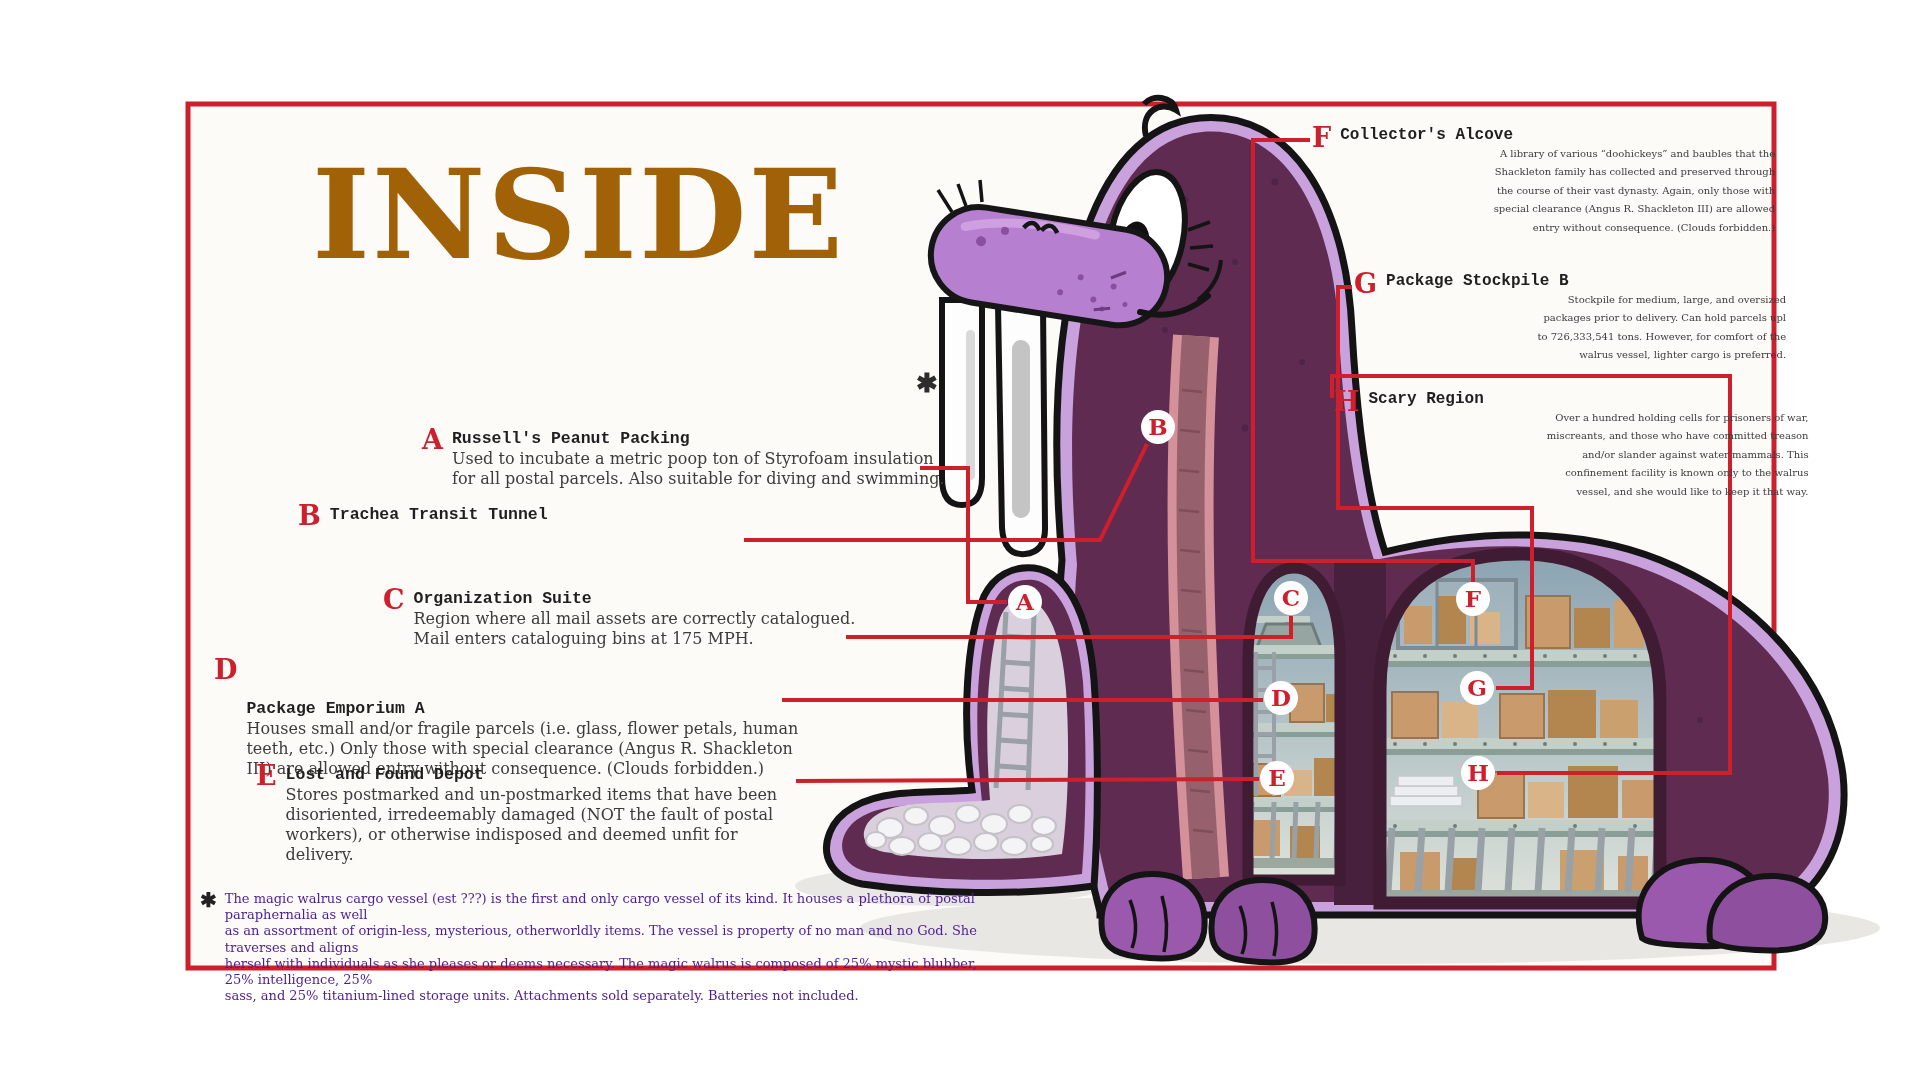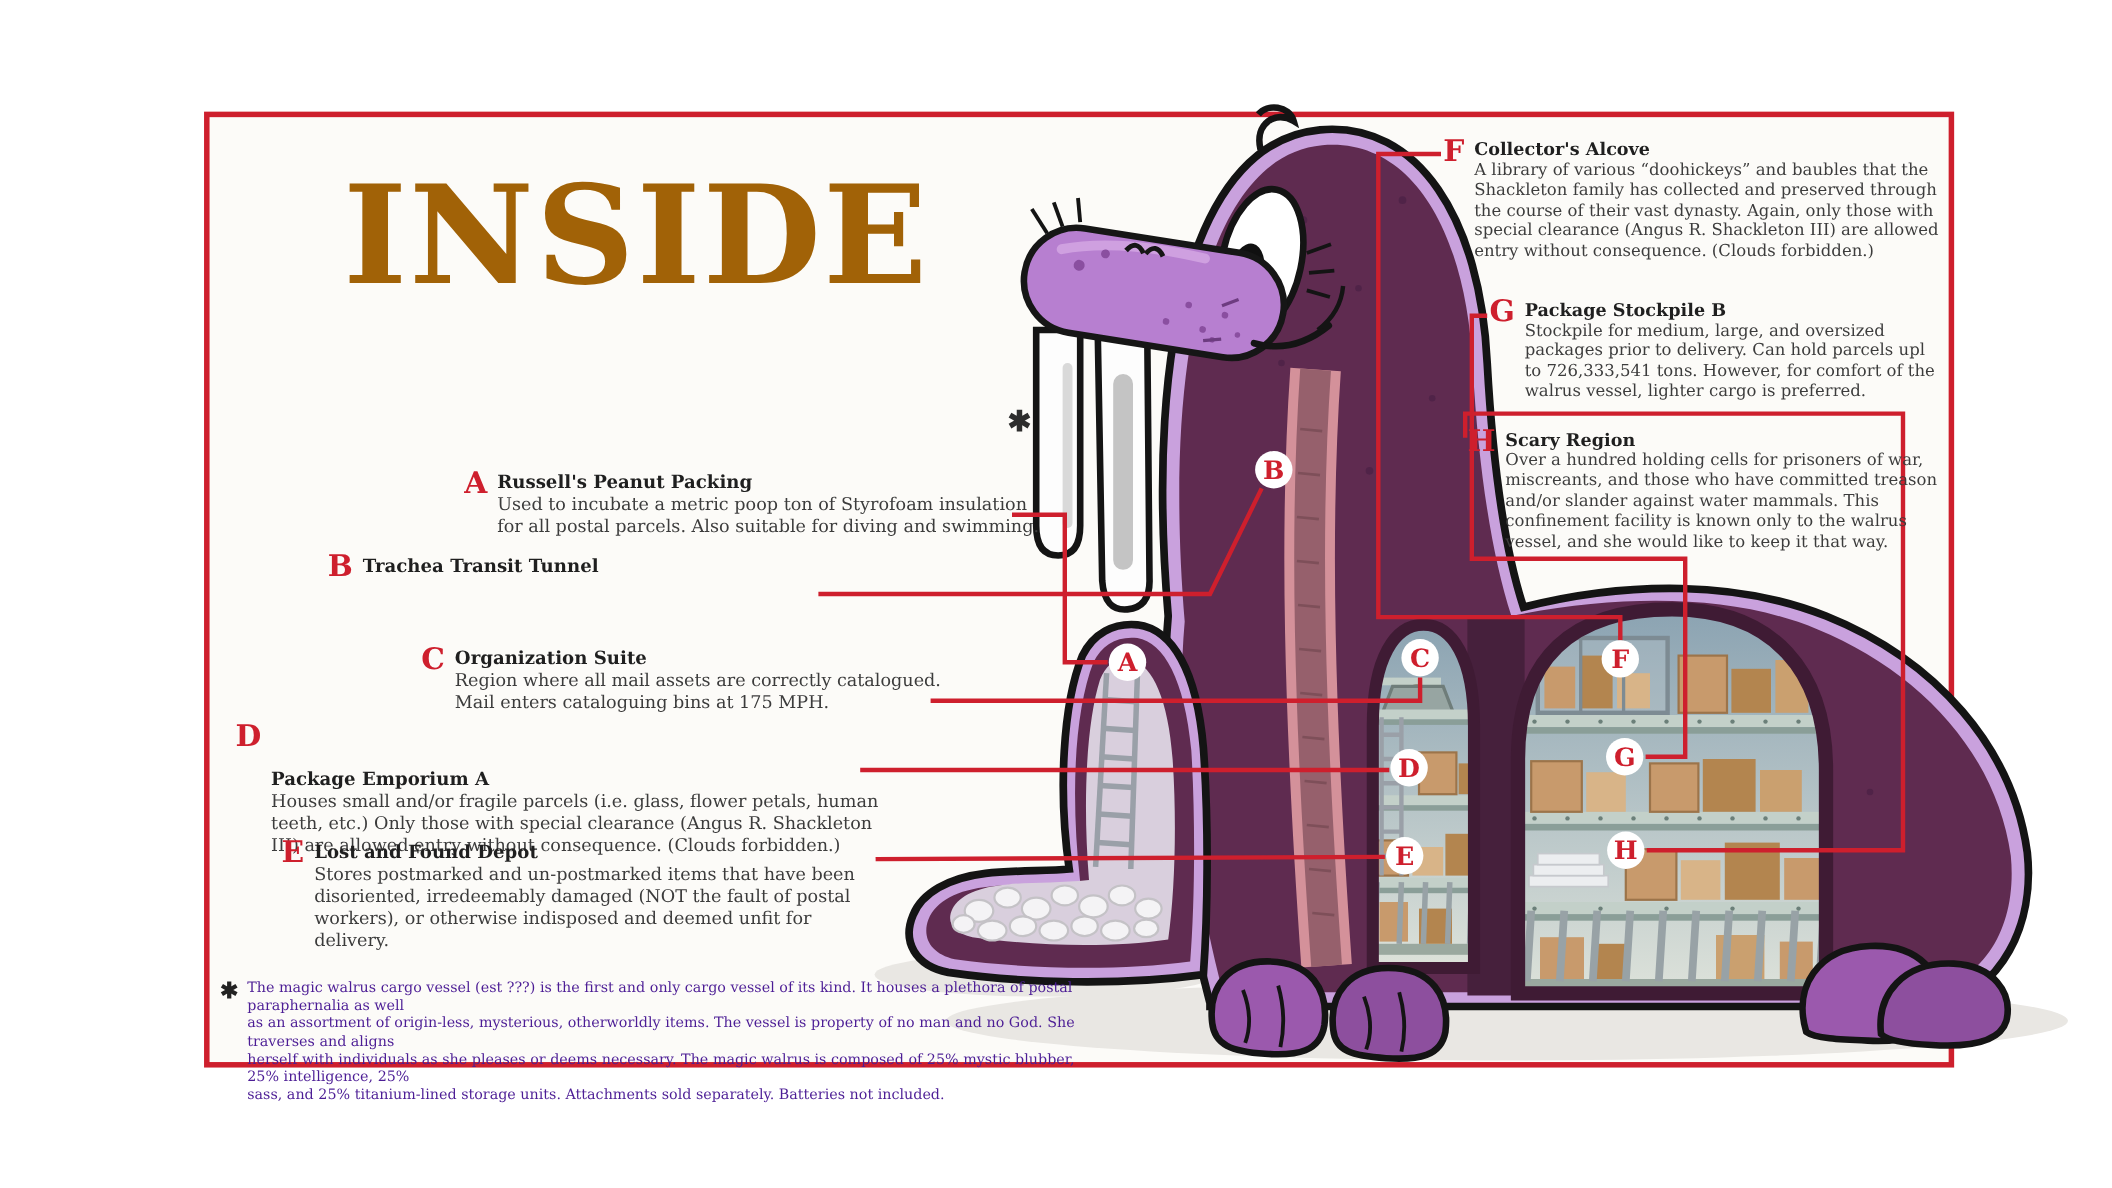--- a/index.html
+++ b/index.html
@@ -6,24 +6,24 @@
   .stage{position:relative;width:1920px;height:1080px;background:#ffffff;overflow:hidden;
          font-family:"DejaVu Serif",serif;}
   .layer{position:absolute;left:0;top:0;}
   
   .title{position:absolute;left:312px;top:156px;font-size:124px;line-height:118px;
          font-weight:bold;letter-spacing:2px;color:#a16207;}
   .title-star{position:absolute;left:916px;top:368px;font-size:26px;color:#2d2d2d;font-weight:bold;}
   
   .sec{position:absolute;display:flex;align-items:flex-start;gap:9px;}
   .slet{font-weight:bold;color:#ce1f2d;font-size:27px;line-height:24px;}
-  .shead{font-weight:bold;font-size:16.5px;color:#1f1f1f;line-height:21px;}
+  .shead{font-weight:bold;font-size:16.5px;color:#1f1f1f;line-height:21px;font-family:Liberation Mono, monospace;}
   .sdesc{font-size:16px;color:#3c3c3c;line-height:20px;white-space:pre-line;}
   .sec.right .shead{font-size:16px;line-height:19px;}
-  .sec.right .sdesc{font-size:15px;line-height:18.4px;}
+  .sec.right .sdesc{font-size:10px;line-height:18.4px;text-align:right;}
   
   .footnote{position:absolute;left:200px;top:891px;display:flex;gap:8px;}
   .fstar{font-size:20px;font-weight:bold;color:#222;line-height:18px;}
   .ftext{font-size:13px;color:#4c1d95;line-height:16.2px;white-space:pre-line;width:782px;}
 </style>
 </head>
 <body>
 
 <div class="stage">
 

